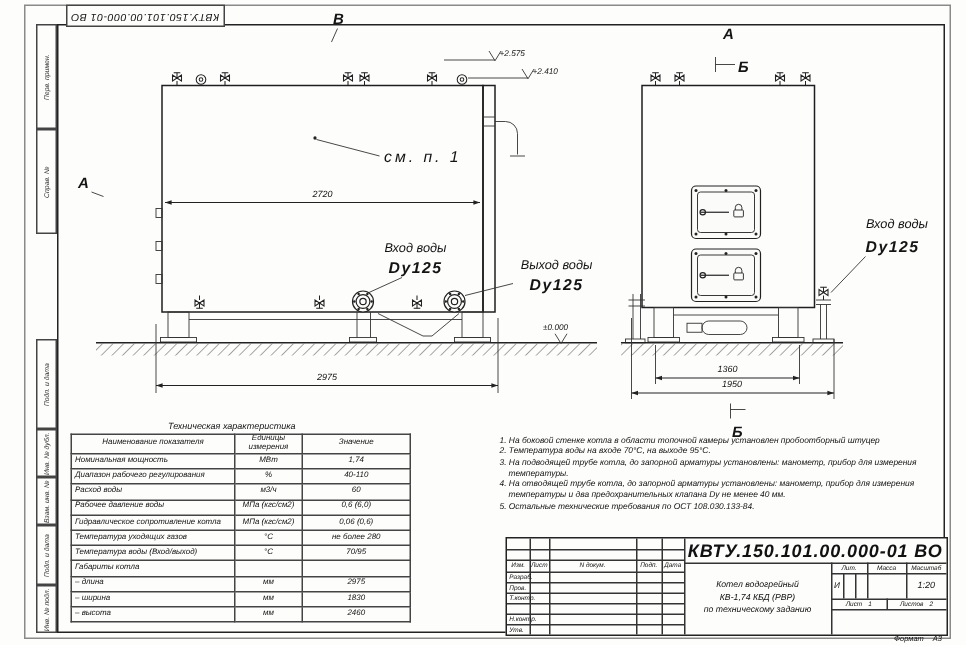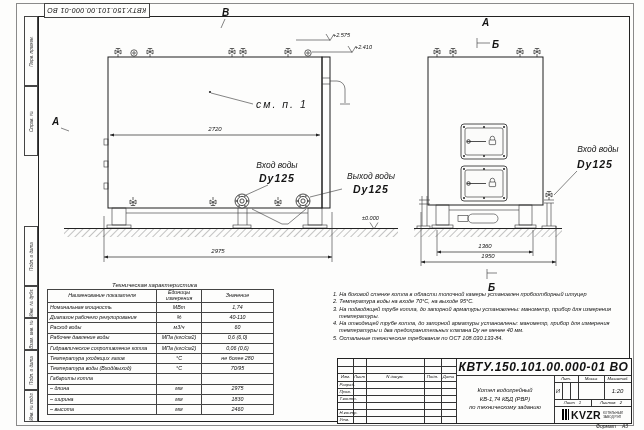--- a/index.html
+++ b/index.html
@@ -406,27 +406,19 @@
 
     <div class="cell" style="left:216px;top:40px;width:37px;height:7px;gap:4px;">
       <span>Лист</span>
         <span>1</span>
     </div>
     <div class="cell" style="left:253px;top:40px;width:40px;height:7px;gap:4px;">
       <span>Листов</span>
         <span>2</span>
     </div>
 
-    <div class="logo">
-      <span class="bars"></span>
-      <span class="kvzr">KVZR</span>
-      <span class="co">
-        <span>КОТЕЛЬНЫЙ</span><br>
-        <span>ЗАВОД РЭП</span>
-      </span>
-    </div>
   </div>
 
   <div class="fmt">
     <span>Формат</span><span>А3</span>
   </div>
 
 </div>
 
 </body></html>

